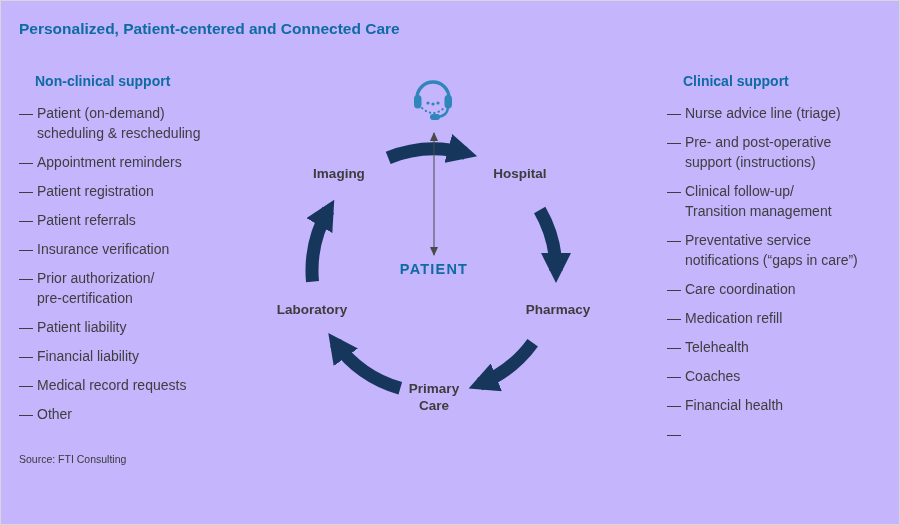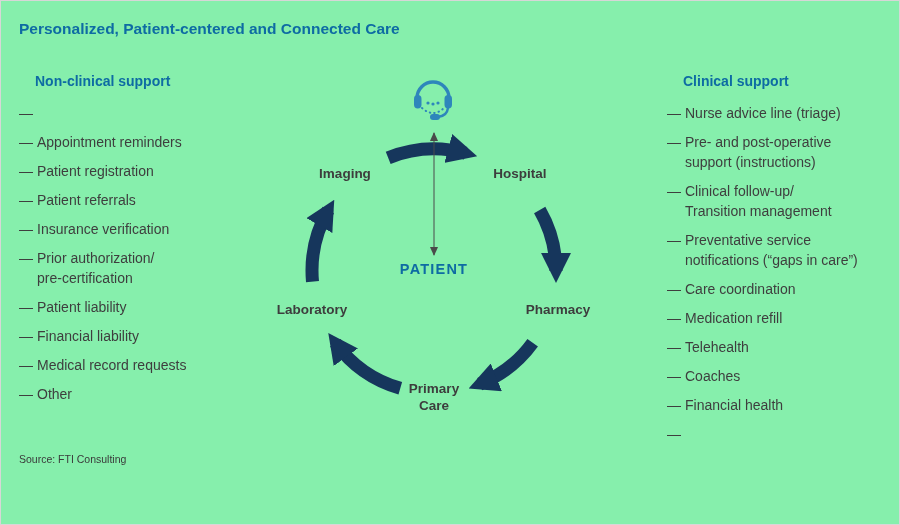--- a/index.html
+++ b/index.html
@@ -1,18 +1,18 @@
 <!DOCTYPE html>
 <html><head>
 <meta charset="utf-8">
 <style>
   html,body{margin:0;padding:0;background:#fff;}
   .frame{
     position:relative;width:900px;height:525px;box-sizing:border-box;
-    border:1px solid #d7d7d7;background:#86efac;overflow:hidden;
+    border:1px solid #d7d7d7;background:#c4b5fd;overflow:hidden;
     font-family:"Liberation Sans","DejaVu Sans",sans-serif;
   }
   .title{
     position:absolute;left:18px;top:19px;
     font-size:15.5px;font-weight:700;color:#0e6ba3;
   }
   .col{position:absolute;top:72px;}
   .col h2{font-size:14px;font-weight:700;color:#0e6ba3;margin:0 0 14px 16px;}
   .col ul{list-style:none;margin:0;padding:0;}
   .col li{display:flex;align-items:flex-start;margin-bottom:9px;color:#3e3e3e;font-size:14px;line-height:20px;}
@@ -22,21 +22,21 @@
   .right-col{left:666px;width:224px;}
 
   .diagram{position:absolute;left:255px;top:58px;width:360px;height:440px;}
   .cycle-svg{position:absolute;left:0;top:0;}
   .agent-icon{position:absolute;left:146px;top:6px;}
   .node{
     position:absolute;transform:translate(-50%,-50%);
     font-weight:700;font-size:13.5px;color:#3d3d3d;
     white-space:pre-line;text-align:center;line-height:17px;
   }
-  .node-imaging{left:89px;top:114px;}
+  .node-imaging{left:83px;top:114px;}
   .node-hospital{left:264px;top:114px;}
   .node-pharmacy{left:302px;top:250px;}
   .node-primary{left:178px;top:338px;}
   .node-laboratory{left:56px;top:250px;}
   .patient{
     position:absolute;left:178px;top:210px;transform:translate(-50%,-50%);
     font-weight:700;font-size:14.5px;letter-spacing:1.2px;color:#0e6ba3;
   }
   .source{position:absolute;left:18px;top:452px;font-size:10.5px;color:#3a3a3a;}
 </style>
@@ -45,20 +45,22 @@
 
 <div class="frame">
 
   <div class="title">Personalized, Patient-centered and Connected Care</div>
 
   <div class="col left-col">
     <h2>Non-clinical support</h2>
     <ul>
       <li>
           <span class="dash">—</span>
+          <span class="txt">Patient (on-demand)
+scheduling &amp; rescheduling</span>
         </li>
       <li>
           <span class="dash">—</span>
           <span class="txt">Appointment reminders</span>
         </li>
       <li>
           <span class="dash">—</span>
           <span class="txt">Patient registration</span>
         </li>
       <li>

